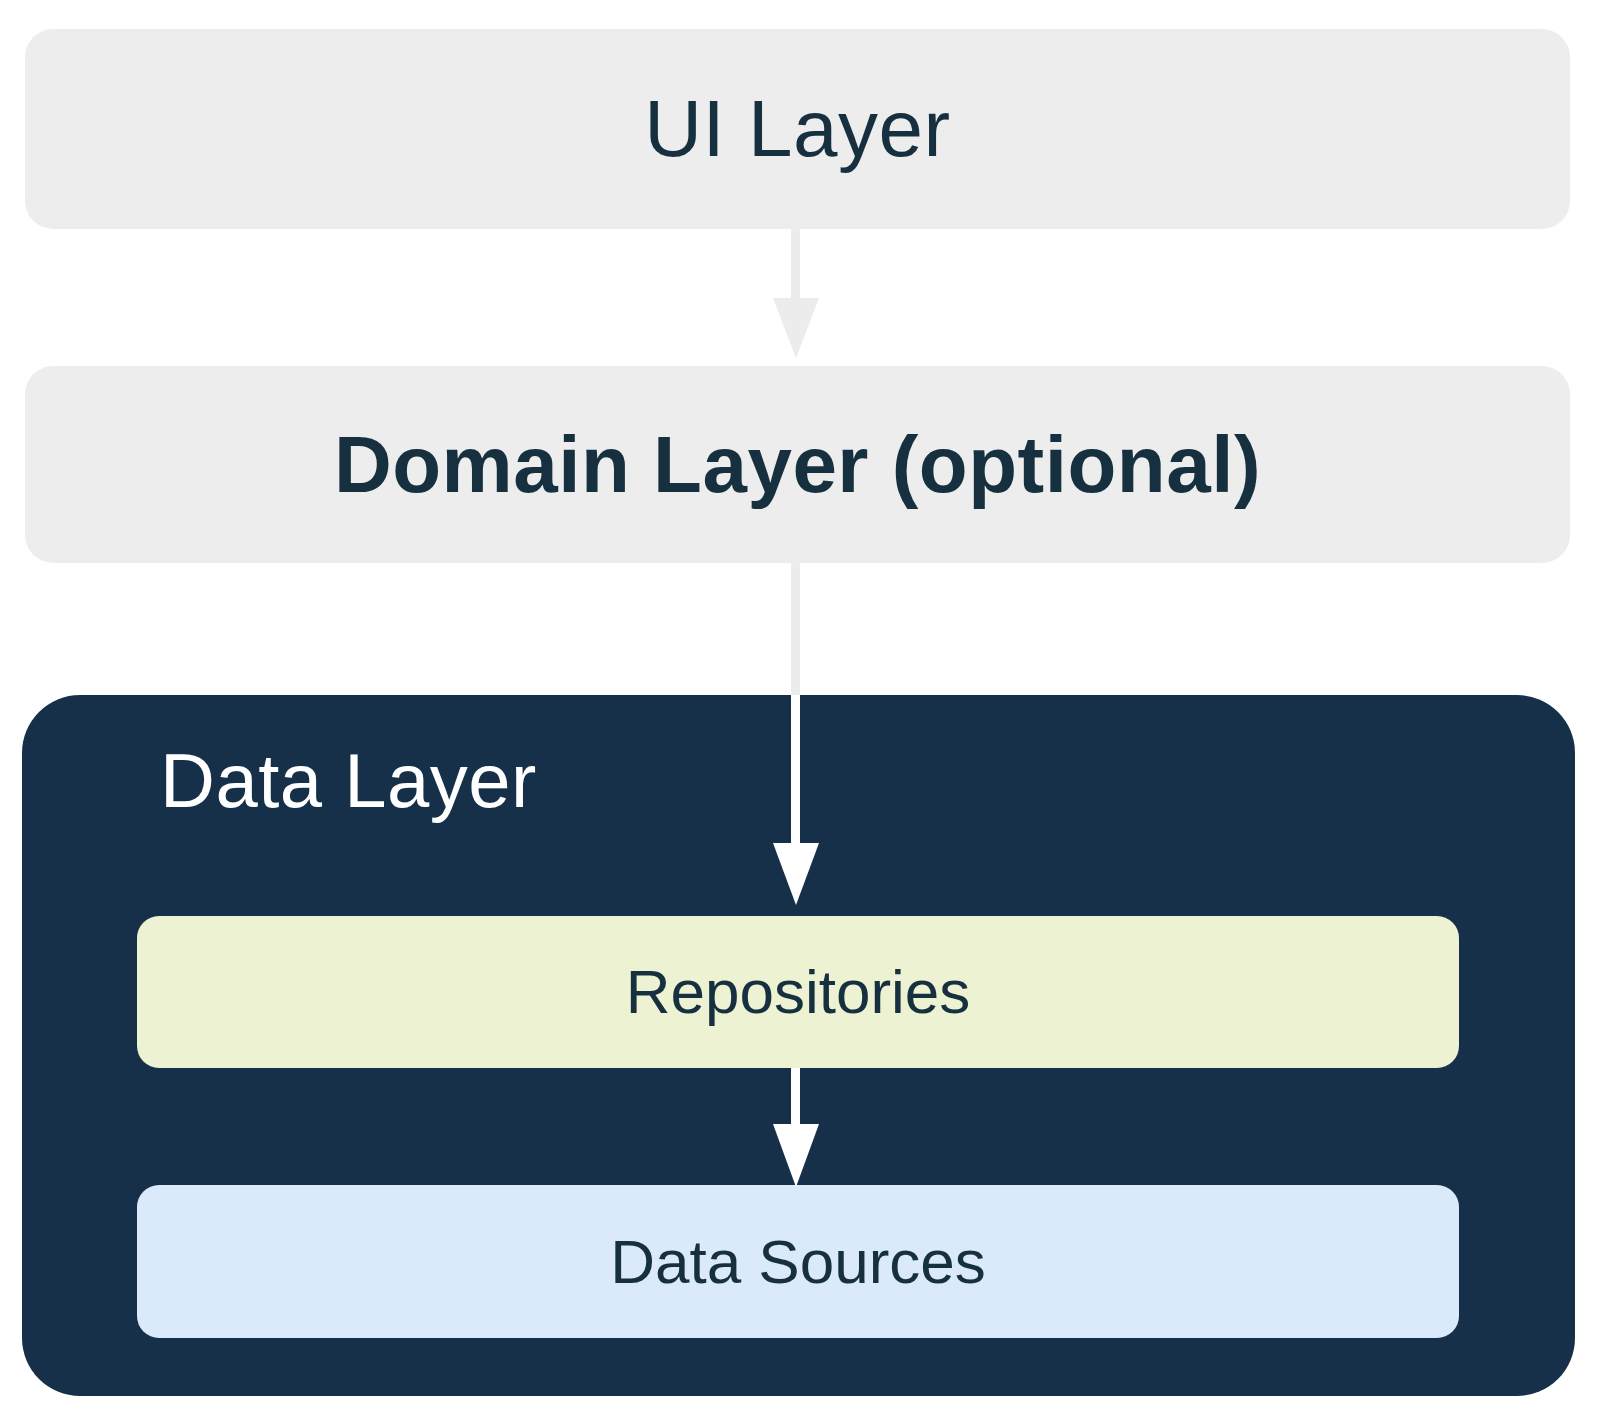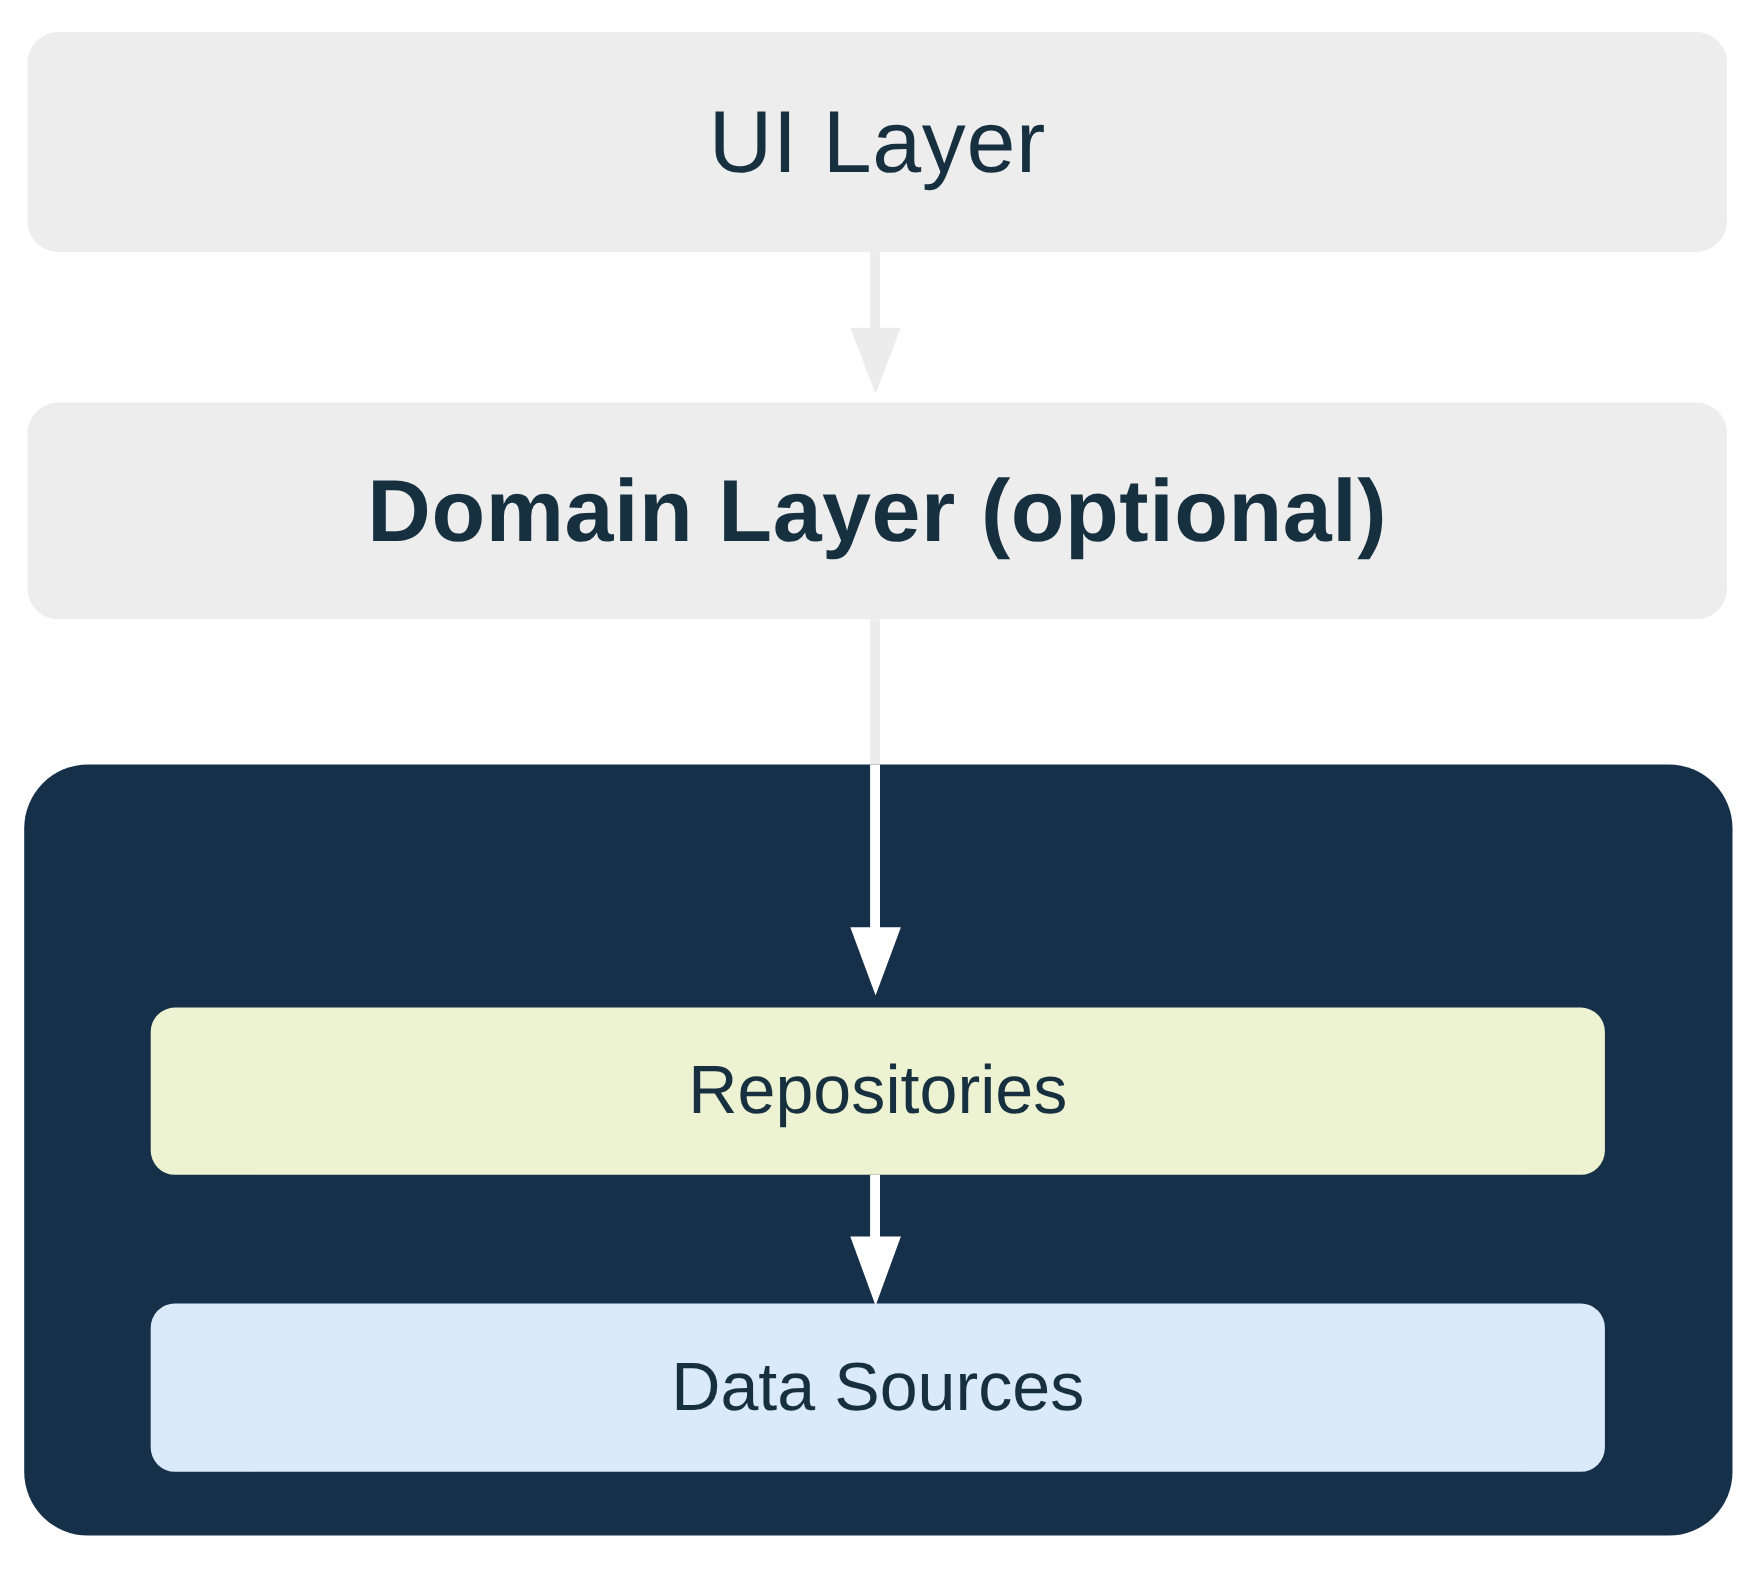--- a/index.html
+++ b/index.html
@@ -208,20 +208,21 @@
     <div class="arrow-head"></div>
   </div>
 
   <div class="layer-box" id="domain-layer-box">
     <span class="box-label">Domain Layer (optional)</span>
   </div>
 
   <div class="abs" id="arrow-domain-to-repos-gray"></div>
 
   <div id="data-layer-panel">
+    <span id="data-layer-title">Data Layer</span>
 
     <div class="layer-box" id="data-sources-box">
       <span class="box-label">Data Sources</span>
     </div>
 
     <div class="layer-box" id="repositories-box">
       <span class="box-label">Repositories</span>
     </div>
   </div>
 

